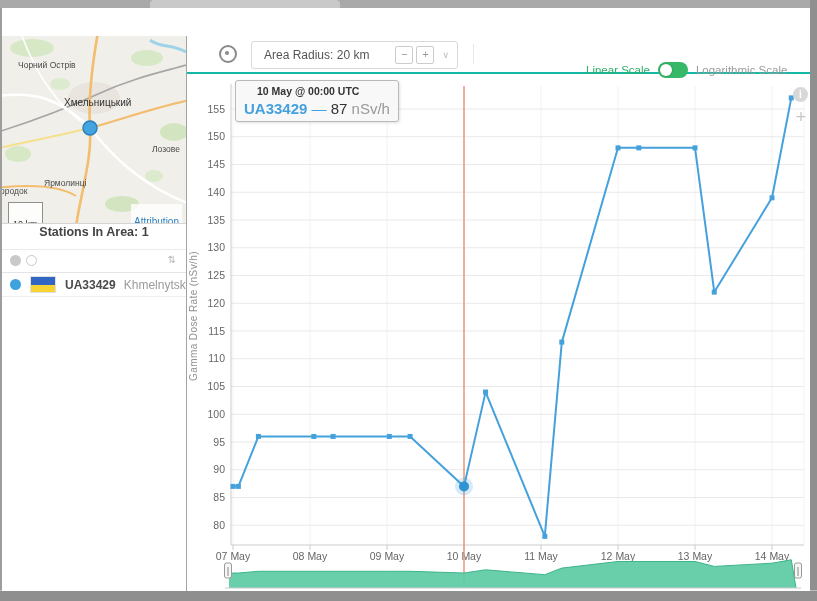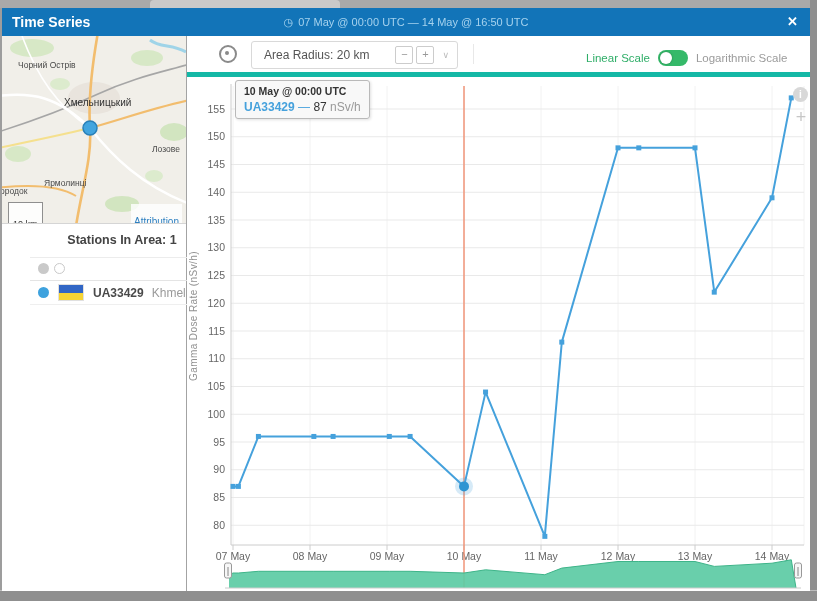--- a/index.html
+++ b/index.html
@@ -31,64 +31,57 @@
   .sort-ic{position:absolute;right:10px;top:4px;color:#b5b5b5;font-size:10px;}
   .station-row{height:23px;border-bottom:1px solid #efefef;display:flex;align-items:center;cursor:pointer;}
   .sel-dot{width:11px;height:11px;border-radius:50%;background:#3ea2de;margin-left:8px;flex:none;}
   .flag{width:24px;height:15px;margin-left:9px;flex:none;border:1px solid #e0e0e0;}
   .flag .b{height:50%;background:#3166c5;}
   .flag .y{height:50%;background:#f6d434;}
   .st-id{margin-left:9px;font-size:12px;font-weight:bold;color:#4a4a4a;}
   .st-name{margin-left:8px;font-size:12px;color:#9a9a9a;}
   
   .panel{position:absolute;left:185px;top:28px;width:623px;height:555px;background:#fff;}
-  .toolbar{position:absolute;left:0;top:0;width:100%;height:36px;background:#fff;border-bottom:5px solid #14b8a6;z-index:3;}
+  .toolbar{position:absolute;left:0;top:0;width:100%;height:36px;background:#fff;border-bottom:2px solid #14b8a6;z-index:3;}
   .locate{position:absolute;left:32px;top:9px;width:14px;height:14px;border:2px solid #8a8a8a;border-radius:50%;}
   .locate i{position:absolute;left:4px;top:4px;width:4px;height:4px;background:#8a8a8a;border-radius:50%;}
   .radius-box{position:absolute;left:64px;top:5px;width:205px;height:26px;border:1px solid #d9d9d9;border-radius:3px;display:flex;align-items:center;cursor:pointer;}
   .radius-label{font-size:12px;color:#555;padding-left:12px;flex:1;}
   .stepper{width:16px;height:16px;border:1px solid #ccc;border-radius:2px;color:#999;font-size:11px;line-height:15px;text-align:center;margin-right:3px;cursor:pointer;}
   .chev{color:#bbb;font-size:9px;margin:0 8px 0 5px;cursor:pointer;}
   .tb-div{position:absolute;left:286px;top:8px;width:1px;height:20px;background:#e8e8e8;}
-  .scale-group{position:absolute;left:399px;top:4px;height:36px;display:flex;align-items:center;gap:8px;}
+  .scale-group{position:absolute;left:399px;top:16px;height:36px;display:flex;align-items:center;gap:8px;}
   .lin-lab{font-size:11.5px;color:#2fae68;}
   .log-lab{font-size:11.5px;color:#9b9b9b;}
   .toggle{width:30px;height:16px;border-radius:9px;background:#35b969;position:relative;cursor:pointer;}
   .toggle .knob{position:absolute;left:2px;top:2px;width:12px;height:12px;border-radius:50%;background:#fff;box-shadow:0 0 2px rgba(0,0,0,.35);}
   .chart-svg{position:absolute;left:0;top:0;z-index:1;}
   .tooltip{position:absolute;left:48px;top:44px;z-index:4;background:rgba(248,248,248,.97);border:1px solid #b9b9b9;border-radius:3px;padding:4px 8px;box-shadow:1px 1px 3px rgba(0,0,0,.12);white-space:nowrap;}
-  .tt-title{font-size:10.5px;font-weight:bold;color:#333;}
-  .tt-line{font-size:12px;margin-top:3px;}
+  .tt-title{font-size:10.5px;font-weight:bold;color:#333;margin-left:13px;}
+  .tt-line{font-size:15px;margin-top:3px;}
   .tt-series{color:#45a1dc;font-weight:bold;}
   .tt-dash{color:#45a1dc;}
   .tt-val{color:#333;}
   .tt-unit{color:#999;}
   .info-ic{position:absolute;left:606px;top:51px;width:15px;height:15px;border-radius:50%;background:#d8d8d8;color:#fff;font-size:10px;font-weight:bold;text-align:center;line-height:15px;z-index:4;cursor:pointer;}
   .plus-ic{position:absolute;left:605px;top:72px;width:18px;height:18px;color:#c6c6c6;font-size:18px;line-height:18px;text-align:center;z-index:4;cursor:pointer;}
   .xtick{font-size:10.5px;fill:#666;}
   .ytick{font-size:10.5px;fill:#666;}
   .ylabel{font-size:10px;fill:#909090;letter-spacing:.4px;}
 </style>
 </head>
 <body>
 
 <div class="frame-top"></div>
 <div class="frame-tab"></div>
 <div class="frame-right"></div>
 <div class="frame-bottom"></div>
 
 <div class="app">
 
-  <div class="hdr">
-    <div class="hdr-title">Time Series</div>
-    <div class="hdr-range">
-      <span class="clk">◷</span><span>07 May @ 00:00 UTC  —  14 May @ 16:50 UTC</span>
-    </div>
-    <div class="hdr-close">✕</div>
-  </div>
 
   <div class="sidebar">
     <div class="map">
       <svg width="184" height="187">
 
         <ellipse cx="30" cy="12" rx="22" ry="9" fill="#d7e8c6"></ellipse>
         <ellipse cx="145" cy="22" rx="16" ry="8" fill="#d7e8c6"></ellipse>
         <ellipse cx="172" cy="96" rx="14" ry="9" fill="#d2e5c0"></ellipse>
         <ellipse cx="16" cy="118" rx="13" ry="8" fill="#d7e8c6"></ellipse>
         <ellipse cx="120" cy="168" rx="17" ry="8" fill="#d2e5c0"></ellipse>
@@ -115,21 +108,21 @@
         <text x="62" y="70" class="city">Хмельницький</text>
         <text x="150" y="116">Лозове</text>
         <text x="42" y="150">Ярмолинці</text>
         <text x="-6" y="158">Городок</text>
 
         <circle cx="88" cy="92" r="7" fill="#42a5df" stroke="#2980b9" stroke-width="1.5"></circle>
       </svg>
       <div class="map-scale">10 km</div>
       <div class="map-attrib">Attribution</div>
     </div>
-    <div style="position:absolute;left:0;top:187px;width:184px;padding-left:28px;">
+    <div style="position:absolute;left:0;top:179px;width:184px;">
       <div class="stations-h">Stations In Area: 1</div>
       <div class="filter-row">
         <span class="fc1"></span>
         <span class="fc2"></span>
         <span class="sort-ic">⇅</span>
       </div>
       <div class="station-row">
         <span class="sel-dot"></span>
         <span class="flag">
             <span class="b" style="display:block"></span>

